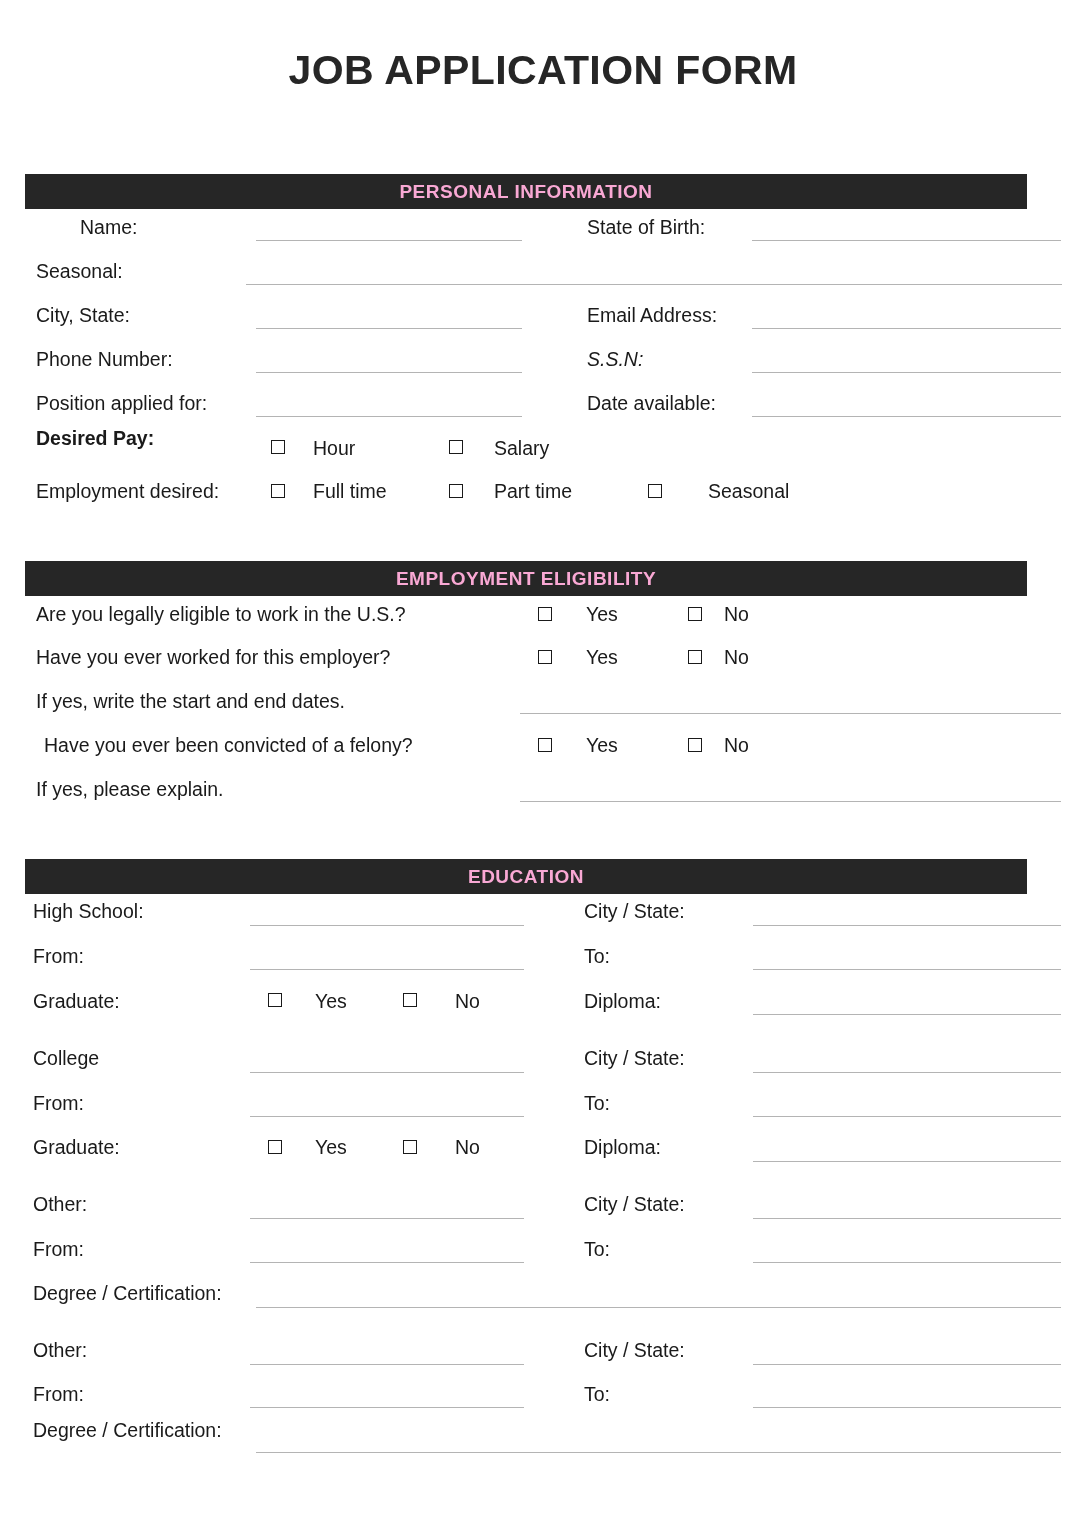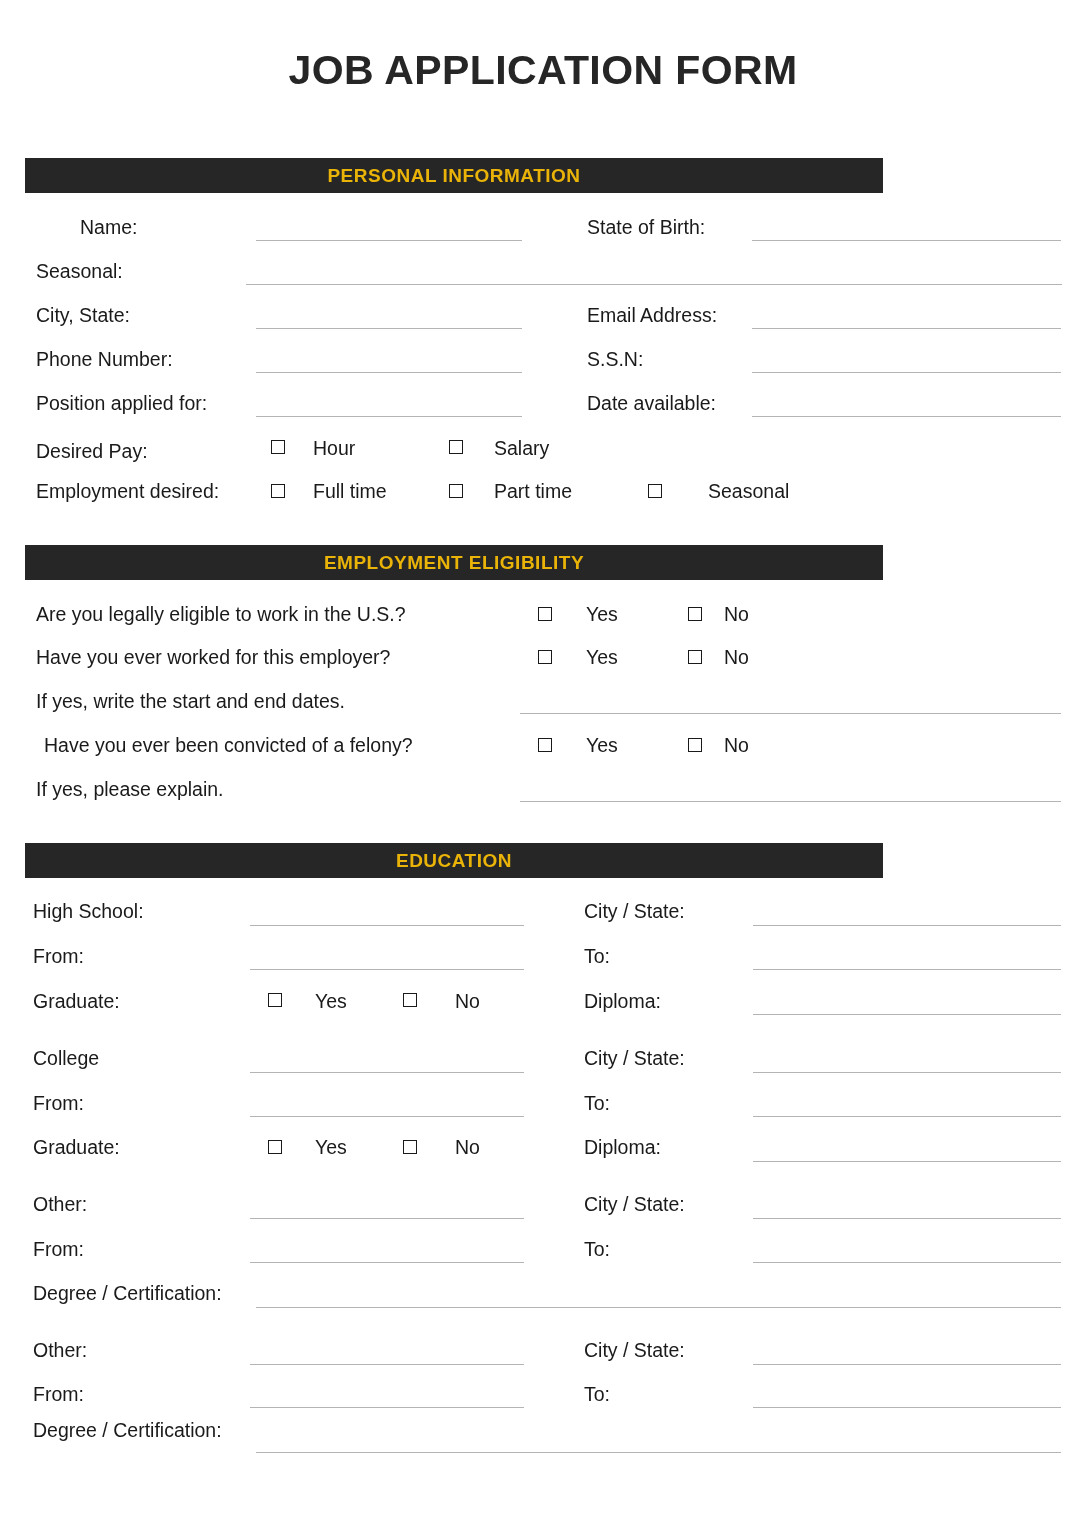--- a/index.html
+++ b/index.html
@@ -33,31 +33,32 @@
     font-weight: bold;
     letter-spacing: 0.4px;
     color: #262626;
     line-height: 1.1;
   }
 
   
   .section-bar {
     position: absolute;
     left: 25px;
-    width: 858px;
+    width: 1002px;
     height: 35px;
     background: #262626;
-    color: #eab308;
+    color: #f9a8d4;
     font-size: 19px;
     font-weight: bold;
     letter-spacing: 0.5px;
     display: flex;
     align-items: center;
     justify-content: center;
     box-sizing: border-box;
+    margin-top: 16px;
   }
 
   
   .lbl {
     position: absolute;
     font-size: 19.5px;
     color: #1a1a1a;
     white-space: nowrap;
     line-height: 1;
   }
@@ -105,29 +106,29 @@
   <div class="lbl" style="left:36px; top:262px;">Seasonal:</div>
   <div class="rule" style="left:246px; top:284px; width:816px;"></div>
 
   <div class="lbl" style="left:36px; top:306px;">City, State:</div>
   <div class="rule" style="left:256px; top:328px; width:266px;"></div>
   <div class="lbl" style="left:587px; top:306px;">Email Address:</div>
   <div class="rule" style="left:752px; top:328px; width:309px;"></div>
 
   <div class="lbl" style="left:36px; top:350px;">Phone Number:</div>
   <div class="rule" style="left:256px; top:372px; width:266px;"></div>
-  <div class="lbl" style="left:587px; top:350px;">S.S.N:</div>
+  <div class="lbl" style="left:587px; top:350px;font-style:italic;">S.S.N:</div>
   <div class="rule" style="left:752px; top:372px; width:309px;"></div>
 
   <div class="lbl" style="left:36px; top:394px;">Position applied for:</div>
   <div class="rule" style="left:256px; top:416px; width:266px;"></div>
   <div class="lbl" style="left:587px; top:394px;">Date available:</div>
   <div class="rule" style="left:752px; top:416px; width:309px;"></div>
 
-  <div class="lbl" style="left:36px; top:442px;">Desired Pay:</div>
+  <div class="lbl" style="left:36px; top:429px;font-weight:bold;">Desired Pay:</div>
   <div class="cbox" style="left:271px; top:440px;"></div>
   <div class="opt-label" style="left:313px; top:439px;text-align:center;">Hour</div>
   <div class="cbox" style="left:449px; top:440px;"></div>
   <div class="opt-label" style="left:494px; top:439px;">Salary</div>
 
   <div class="lbl" style="left:36px; top:482px;">Employment desired:</div>
   <div class="cbox" style="left:271px; top:484px;"></div>
   <div class="opt-label" style="left:313px; top:482px;">Full time</div>
   <div class="cbox" style="left:449px; top:484px;"></div>
   <div class="opt-label" style="left:494px; top:482px;">Part time</div>

